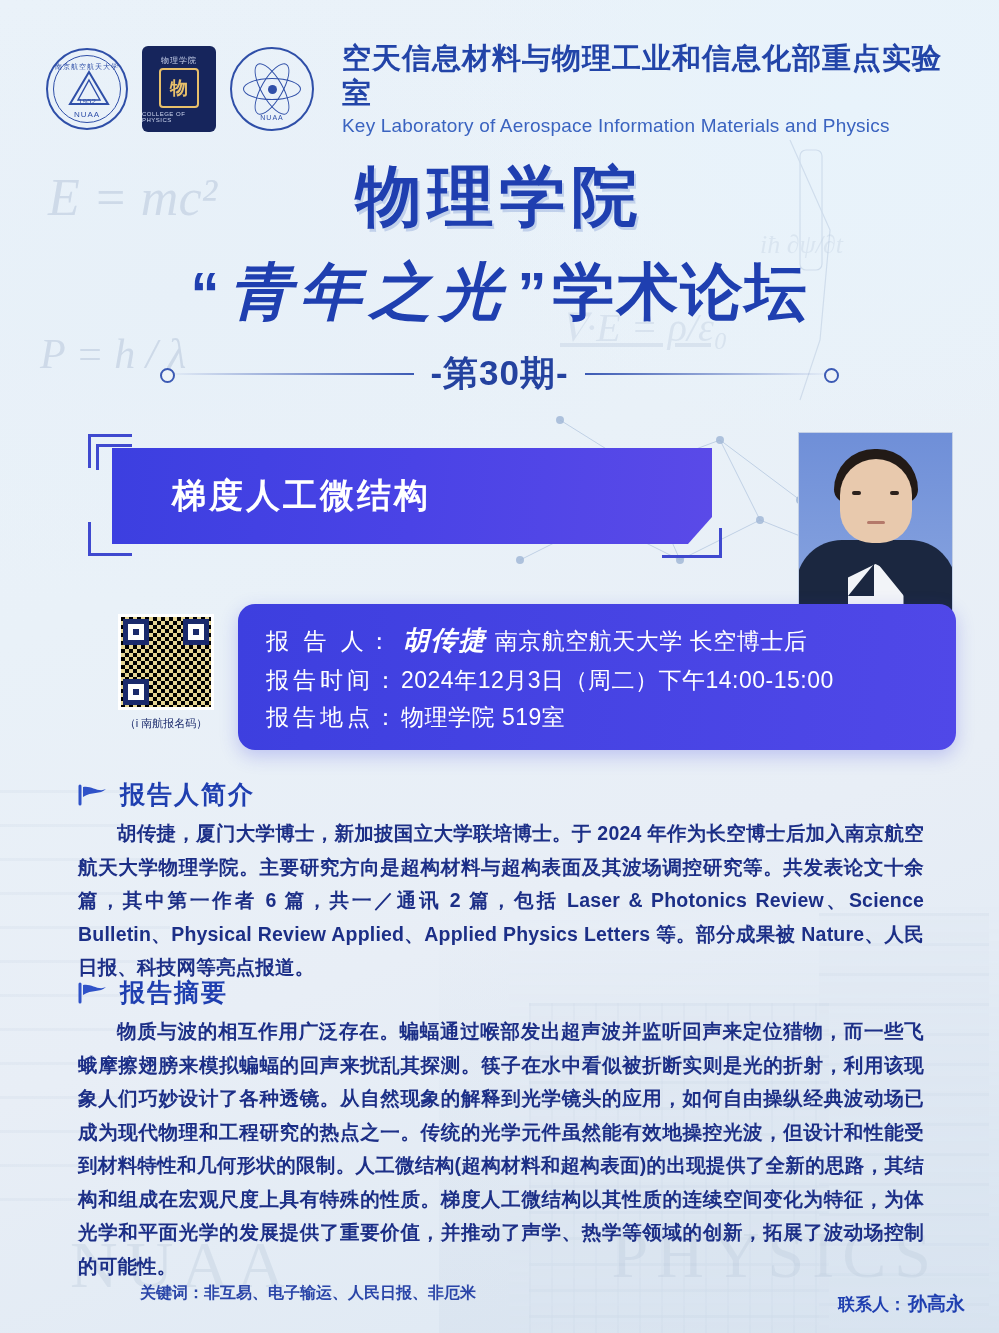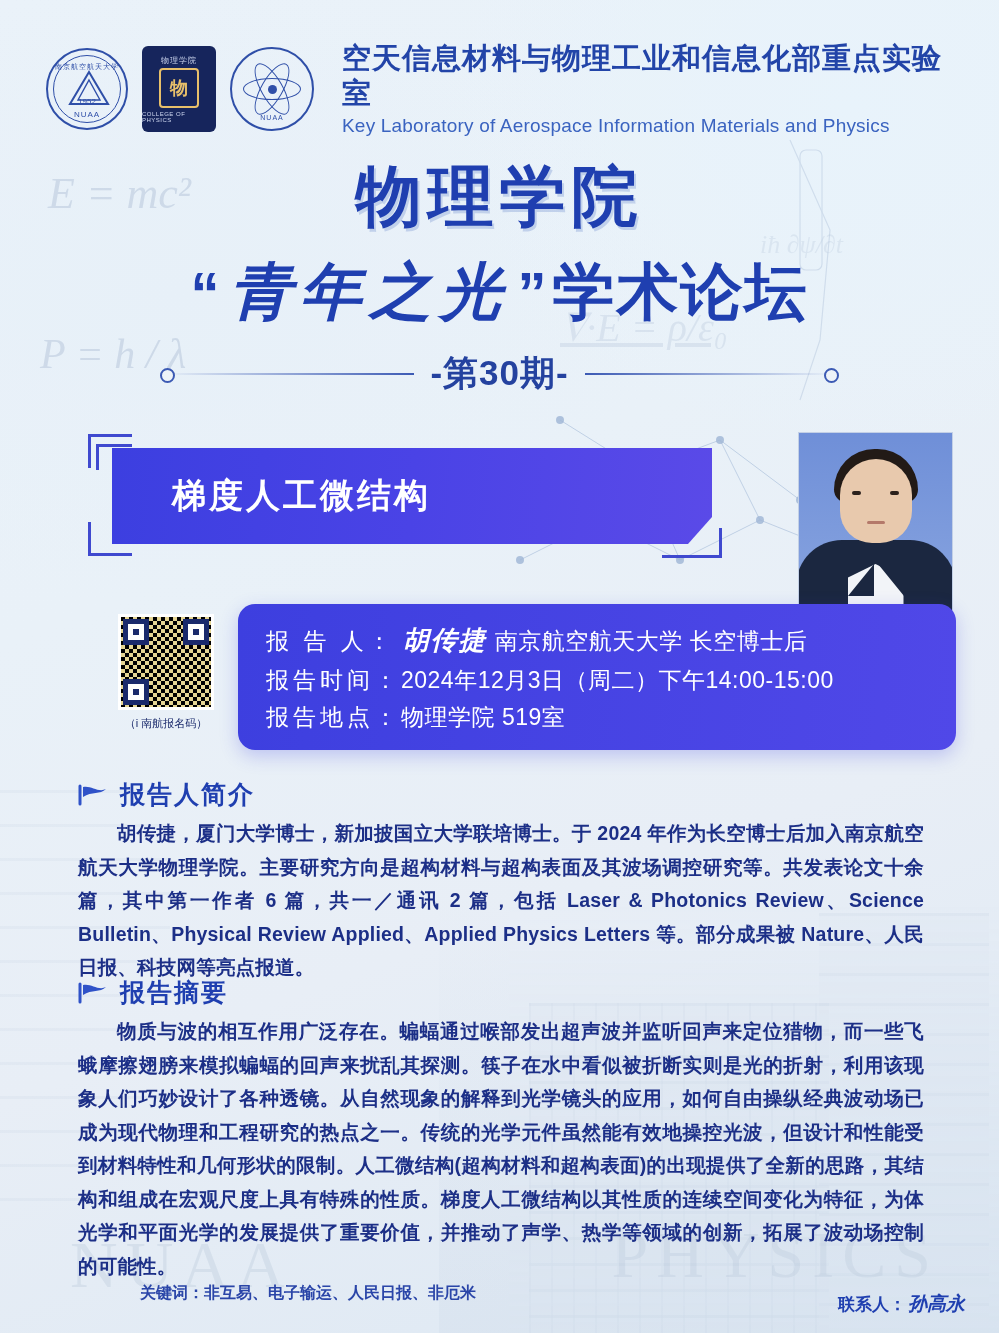--- a/index.html
+++ b/index.html
@@ -24,21 +24,21 @@
   }
   .bg-formula {
     position:absolute;
     color:#b9c8dc;
     opacity:.55;
     font-family:"Liberation Serif", serif;
     font-style:italic;
     user-select:none;
     pointer-events:none;
   }
-  .f1 { left:48px; top:168px; font-size:44px; }
+  .f1 { left:48px; top:168px; font-size:52px; }
   .f2 { left:40px; top:330px; font-size:42px; }
   .f3 { left:560px; top:300px; font-size:40px; opacity:.35;text-decoration:underline;}
   .f4 { left:760px; top:230px; font-size:26px; opacity:.3;}
   .bg-word {
     position:absolute;
     font-family:"Liberation Serif", serif;
     color:#c9d6e4;
     opacity:.55;
     letter-spacing:8px;
     user-select:none; pointer-events:none;
@@ -257,21 +257,21 @@
   }
   .s1{ top:778px;}
   .s2{ top:976px;}
   .keywords{
     position:absolute; left:140px; top:1283px; font-size:16px; color:#2a45a8; font-weight:bold;
   }
   .contact{
     position:absolute; right:34px; bottom:16px; font-size:17px; color:#1f3fb0; font-weight:bold;
     display:flex; align-items:baseline; gap:2px;
   }
-  .contact .nm{ font-family:"Liberation Serif",serif; font-style:italic; font-size:19px;}
+  .contact .nm{ font-family:"Liberation Serif",serif; font-size:19px;}
 </style>
 </head>
 <body>
 
 <div class="poster">
 
   <div class="bg-formula f1">E = mc²</div>
   <div class="bg-formula f2">P = h / λ</div>
   <div class="bg-formula f3">∇·E = ρ/ε₀</div>
   <div class="bg-formula f4">iħ ∂ψ/∂t</div>

